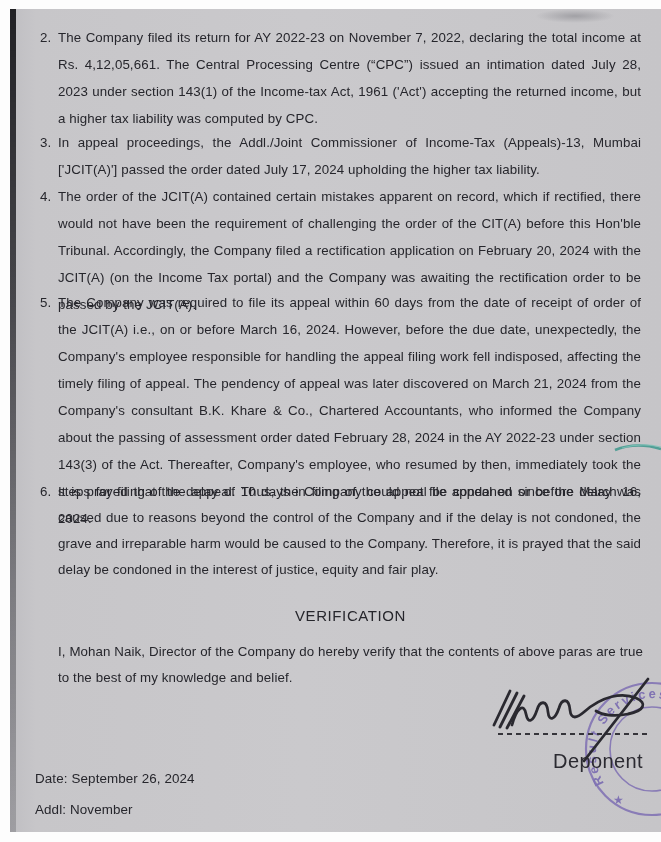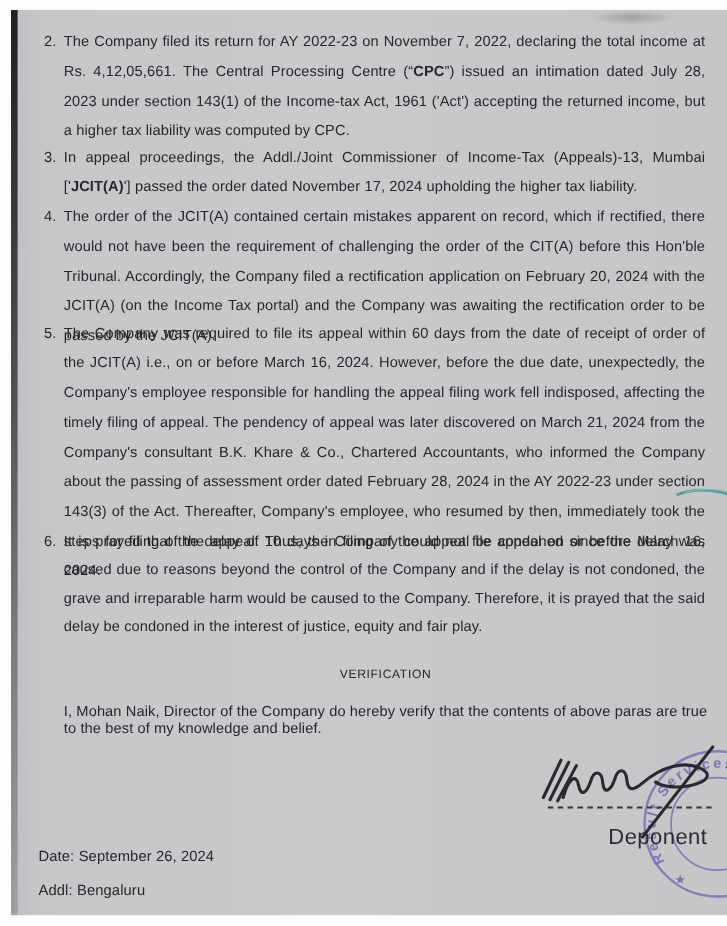--- a/index.html
+++ b/index.html
@@ -27,29 +27,29 @@
   .para{
     position:absolute;left:30px;width:601px;
     color:#26262c;font-size:13.3px;line-height:27px;letter-spacing:.1px;
   }
   .para .num{
     position:absolute;left:0;top:0;width:18px;
   }
   .para .ptext{
     display:block;margin-left:18px;text-align:justify;
   }
-  .para .b{font-weight:bold;}
+  .para .b{font-weight:normal;}
   
   .verif-heading{
     position:absolute;left:48px;top:598px;width:585px;
-    text-align:center;color:#26262c;font-size:11px;letter-spacing:.6px;
+    text-align:center;color:#26262c;font-size:15px;letter-spacing:.6px;
   }
   .verif-body{
     position:absolute;left:48px;top:630px;width:585px;
-    color:#26262c;font-size:13.3px;line-height:15px;text-align:justify;letter-spacing:.1px;
+    color:#26262c;font-size:13.3px;line-height:26px;text-align:justify;letter-spacing:.1px;
   }
   
   .overlay{
     position:absolute;left:0;top:0;width:651px;height:823px;
   }
   .stamp-text{
     font-family:"Liberation Sans",sans-serif;font-size:13px;font-weight:bold;letter-spacing:2.5px;
   }
   .deponent{
     position:absolute;top:741px;right:18px;
@@ -70,21 +70,21 @@
   <div class="left-shadow"></div>
   <div class="smudge"></div>
 
   <div id="paras">
       <div class="para" style="top: 15px; line-height: 27px;">
         <span class="num">2.</span>
         <span class="ptext"><span>The Company filed its return for AY 2022-23 on November 7, 2022, declaring the total income at Rs. 4,12,05,661. The Central Processing Centre (“</span><span class="b">CPC</span><span>”) issued an intimation dated July 28, 2023 under section 143(1) of the Income-tax Act, 1961 ('Act') accepting the returned income, but a higher tax liability was computed by CPC.</span></span>
       </div>
       <div class="para" style="top: 120px; line-height: 27px;">
         <span class="num">3.</span>
-        <span class="ptext"><span>In appeal proceedings, the Addl./Joint Commissioner of Income-Tax (Appeals)-13, Mumbai ['</span><span class="b">JCIT(A)</span><span>'] passed the order dated November 17, 2024 upholding the higher tax liability.</span></span>
+        <span class="ptext"><span>In appeal proceedings, the Addl./Joint Commissioner of Income-Tax (Appeals)-13, Mumbai ['</span><span class="b">JCIT(A)</span><span>'] passed the order dated July 17, 2024 upholding the higher tax liability.</span></span>
       </div>
       <div class="para" style="top: 174px; line-height: 27px;">
         <span class="num">4.</span>
         <span class="ptext"><span>The order of the JCIT(A) contained certain mistakes apparent on record, which if rectified, there would not have been the requirement of challenging the order of the CIT(A) before this Hon'ble Tribunal. Accordingly, the Company filed a rectification application on February 20, 2024 with the JCIT(A) (on the Income Tax portal) and the Company was awaiting the rectification order to be passed by the JCIT(A).</span></span>
       </div>
       <div class="para" style="top: 280px; line-height: 27px;">
         <span class="num">5.</span>
         <span class="ptext"><span>The Company was required to file its appeal within 60 days from the date of receipt of order of the JCIT(A) i.e., on or before March 16, 2024. However, before the due date, unexpectedly, the Company's employee responsible for handling the appeal filing work fell indisposed, affecting the timely filing of appeal. The pendency of appeal was later discovered on March 21, 2024 from the Company's consultant B.K. Khare &amp; Co., Chartered Accountants, who informed the Company about the passing of assessment order dated February 28, 2024 in the AY 2022-23 under section 143(3) of the Act. Thereafter, Company's employee, who resumed by then, immediately took the steps for filing of the appeal. Thus, the Company could not file appeal on or before March 16, 2024.</span></span>
       </div>
       <div class="para" style="top: 470px; line-height: 26px;">
@@ -134,15 +134,15 @@
       <path d="M 612 439 C 625 435 638 435 651 438" stroke="#7fc2b8" stroke-width="1.2" fill="none" opacity="0.8"></path>
     </g>
   </svg>
 
   <div class="deponent">Deponent</div>
 
   <div class="foot-line foot-date">
     <span>Date:</span><span>September 26, 2024</span>
   </div>
   <div class="foot-line foot-place">
-    <span>Addl:</span><span>Bengaluru</span>
+    <span>Addl:</span><span>November</span>
   </div>
 </div>
 
 </body></html>

